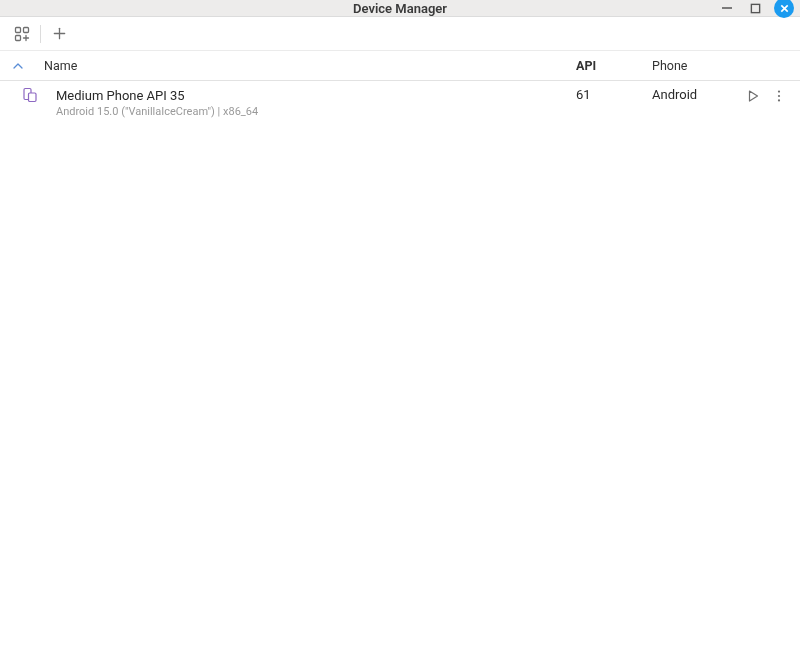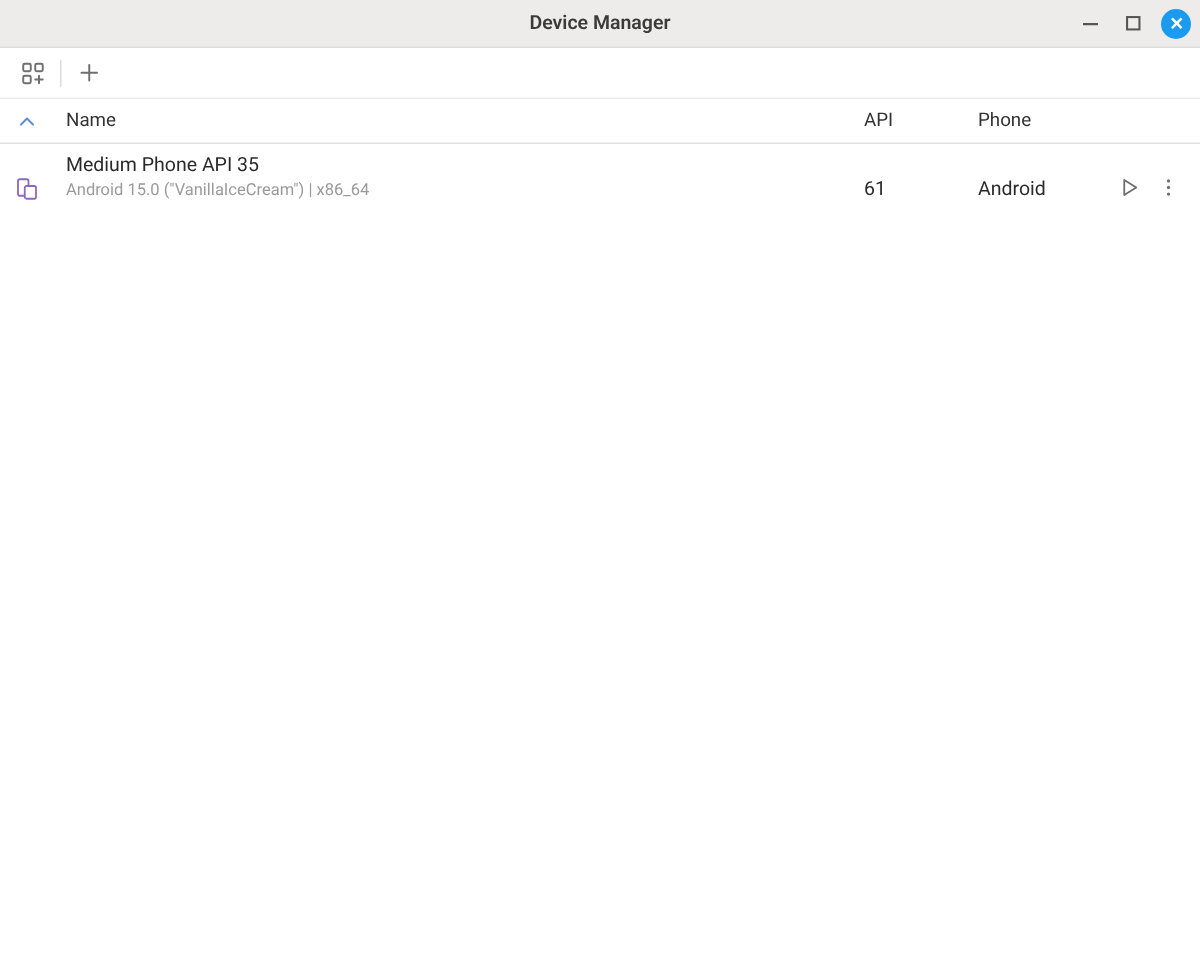--- a/index.html
+++ b/index.html
@@ -1,19 +1,19 @@
 <!DOCTYPE html>
 <html><head>
   <meta charset="utf-8">
   <style>
     * { box-sizing: border-box; margin: 0; padding: 0; }
     html, body { width: 800px; height: 650px; overflow: hidden; font-family: -apple-system, BlinkMacSystemFont, "Segoe UI", Roboto, Ubuntu, sans-serif; background: #ffffff; }
     
     .titlebar {
-      height: 32px;
+      height: 17px;
       background: #edeceb;
       display: flex;
       align-items: center;
       position: relative;
       border-bottom: 1px solid #dcdcdc;
     }
     .titlebar-title {
       position: absolute;
       left: 0; right: 0;
       text-align: center;
@@ -71,30 +71,31 @@
       font-size: 12.5px;
       color: #333;
       background: #fff;
     }
     .col-sort {
       width: 36px;
       display: flex; align-items: center; justify-content: center;
       color: #5a8dd6;
     }
     .col-name { flex: 1; padding-left: 8px; }
-    .col-api { width: 80px; text-align: left; padding-left: 6px; }
+    .col-api { width: 80px; text-align: left; padding-left: 6px; font-weight: bold; }
     .col-type { width: 90px; text-align: left; padding-left: 2px; }
     .col-actions { width: 60px; }
     
     .device-row {
       display: flex;
-      align-items: flex-end;
+      align-items: flex-start;
       min-height: 44px;
       padding: 6px 0;
       border-bottom: 1px solid transparent;
+      margin-left: 12px;
     }
     .row-icon {
       width: 36px;
       display: flex; align-items: center; justify-content: center;
       color: #8d68c2;
     }
     .row-namecell {
       flex: 1;
       padding-left: 8px;
       display: flex; flex-direction: column;

